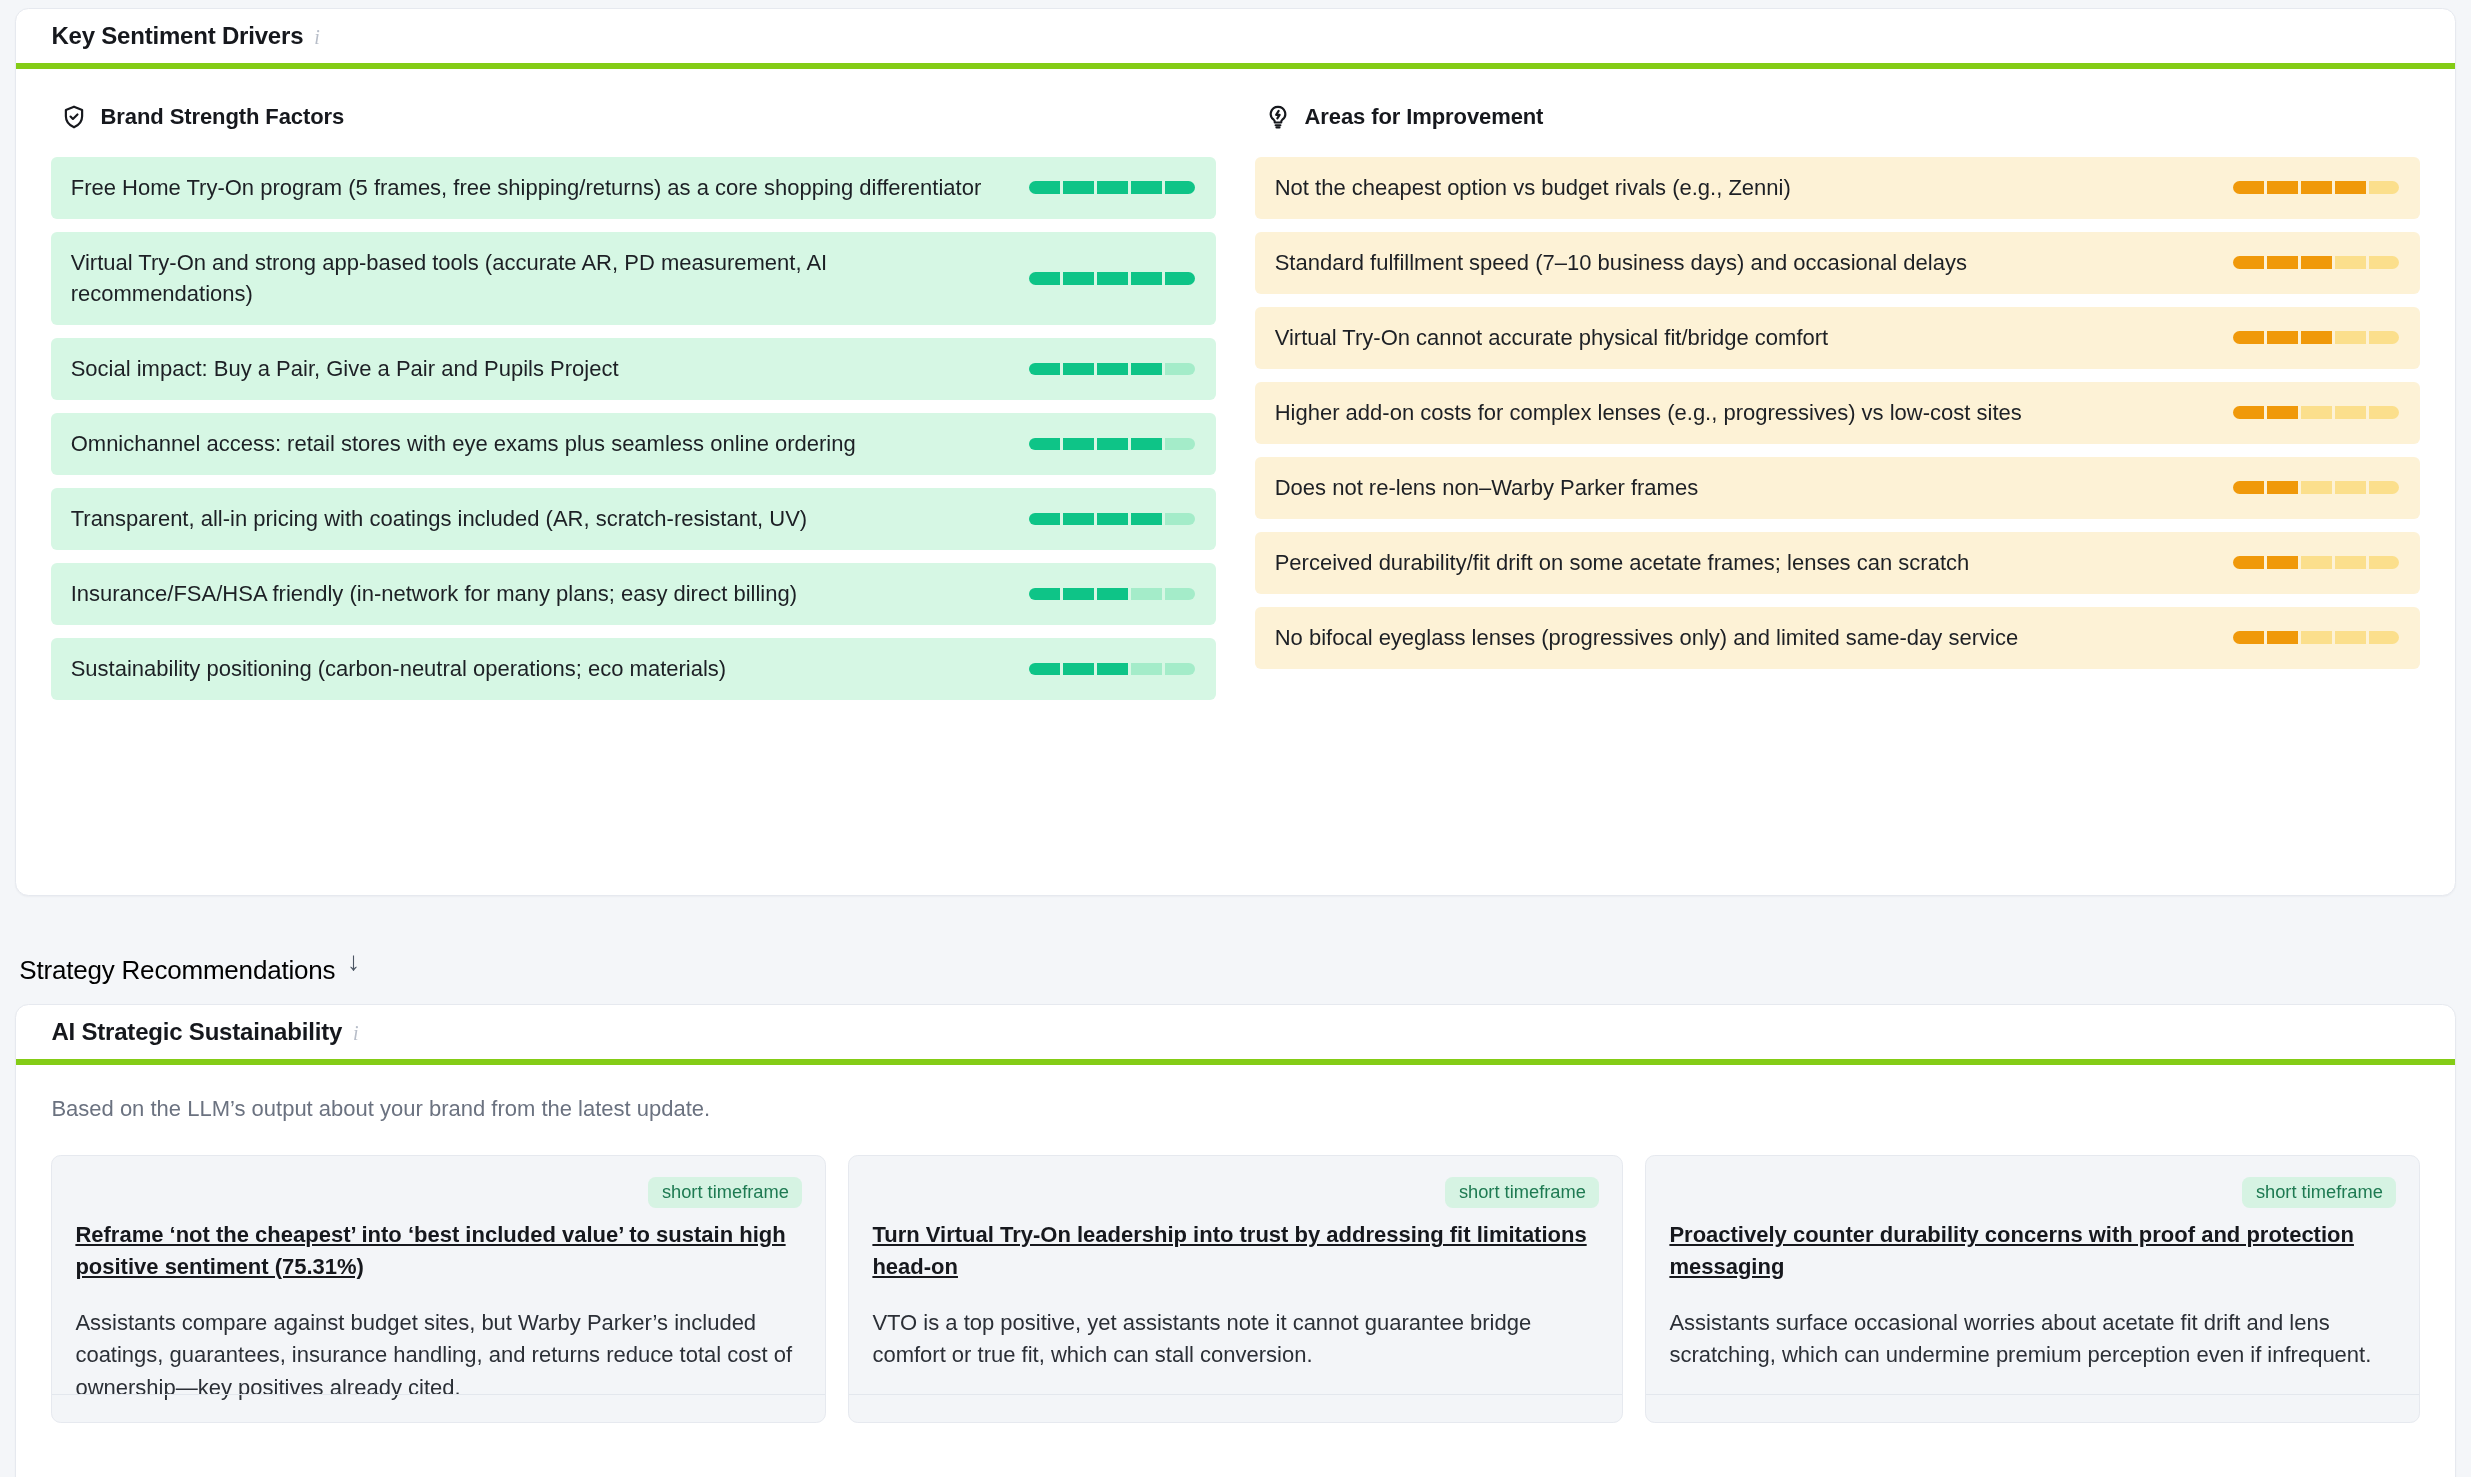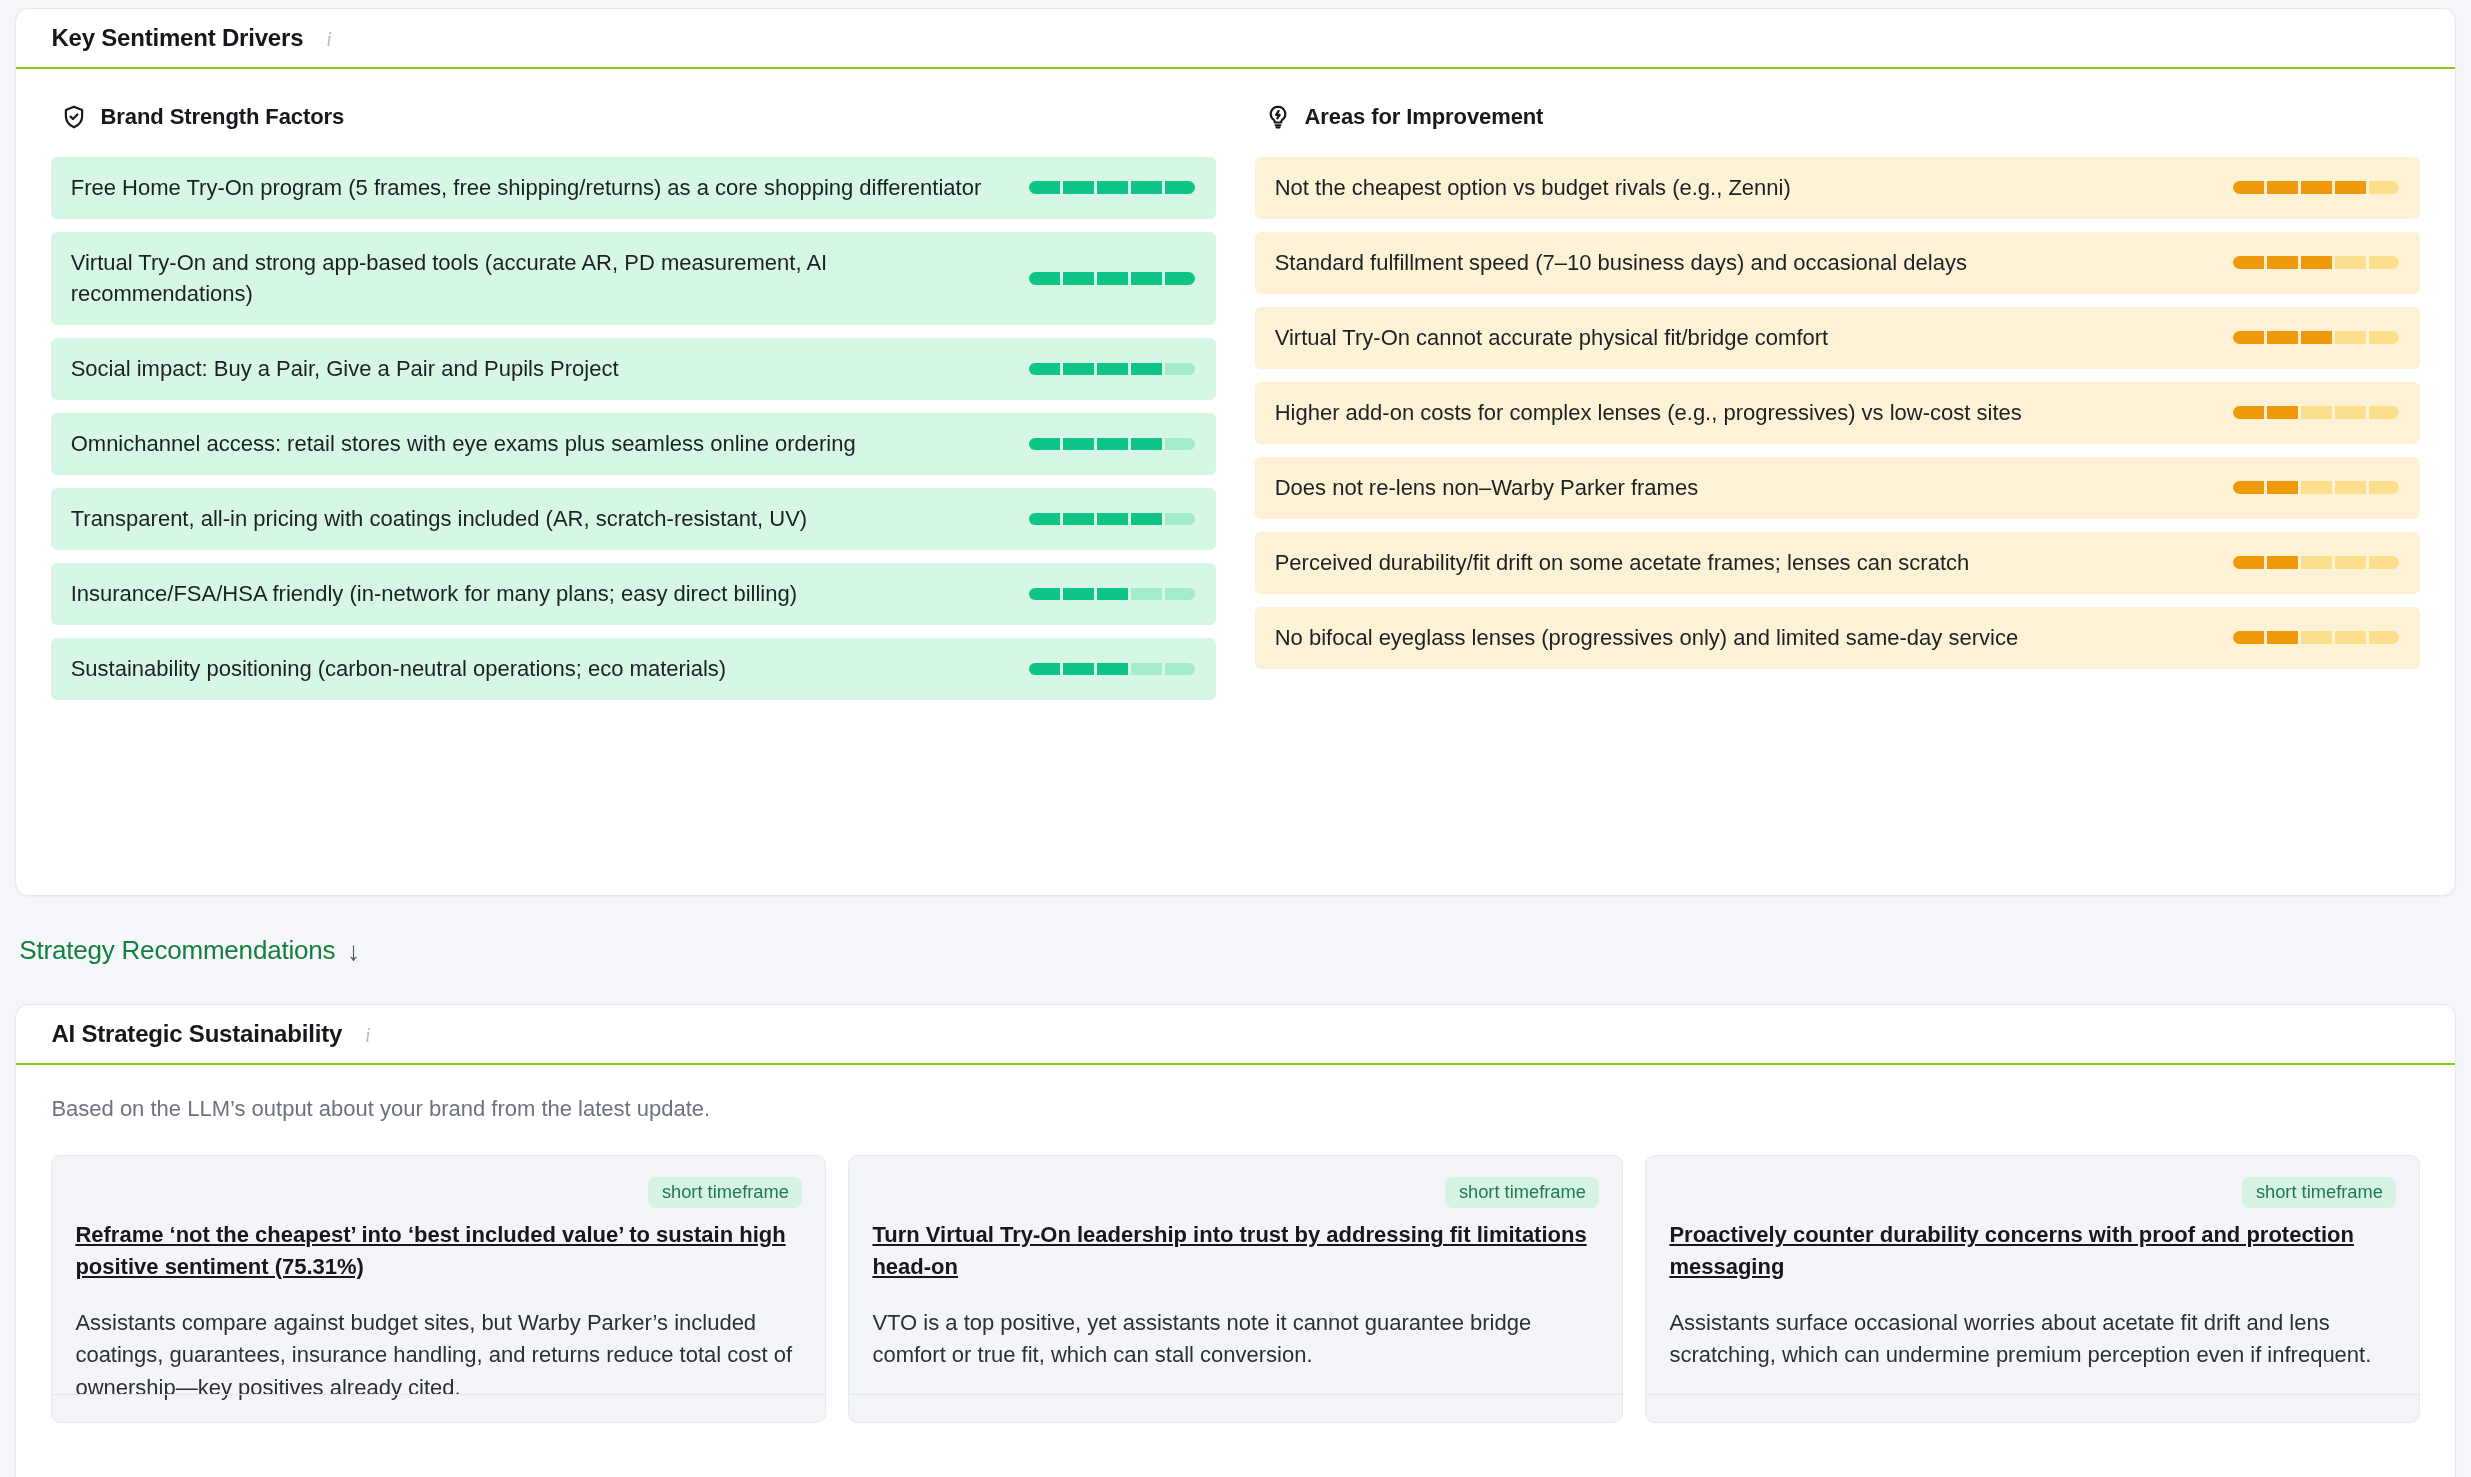--- a/index.html
+++ b/index.html
@@ -16,23 +16,23 @@
   .card {
     background: #ffffff;
     border: 1px solid #e6e9ef;
     border-radius: 13.5px;
     box-shadow: 0 1px 1.9px rgba(16,24,40,.04);
   }
   .card-head {
     height: 60px;
     display: flex;
     align-items: center;
-    gap: 23px;
+    gap: 11px;
     padding: 0 35px;
-    border-bottom: 2px solid #84cc16;
+    border-bottom: 6px solid #84cc16;
   }
   .card-title {
     font-size: 24px;
     font-weight: 700;
     color: #16181d;
     letter-spacing: -0.2px;
   }
   .info-icon {
     font-size: 20px;
     font-style: italic;
@@ -103,22 +103,23 @@
   .neg .seg.on { background: #f0990a; }
 
   
   #strategy-label {
     position: absolute;
     left: 19.3px; top: 935px;
     display: flex; align-items: center; gap: 11.6px;
   }
   #strategy-label .txt {
     font-size: 26px;
-    color: #15803d;
+    color: #000000;
     letter-spacing: -0.2px;
+    margin-top: 20px;
   }
   #strategy-label .arrow {
     font-size: 26px;
     color: #4b5563;
     line-height: 1;
   }
 
   
   #opps-card {
     position: absolute;

